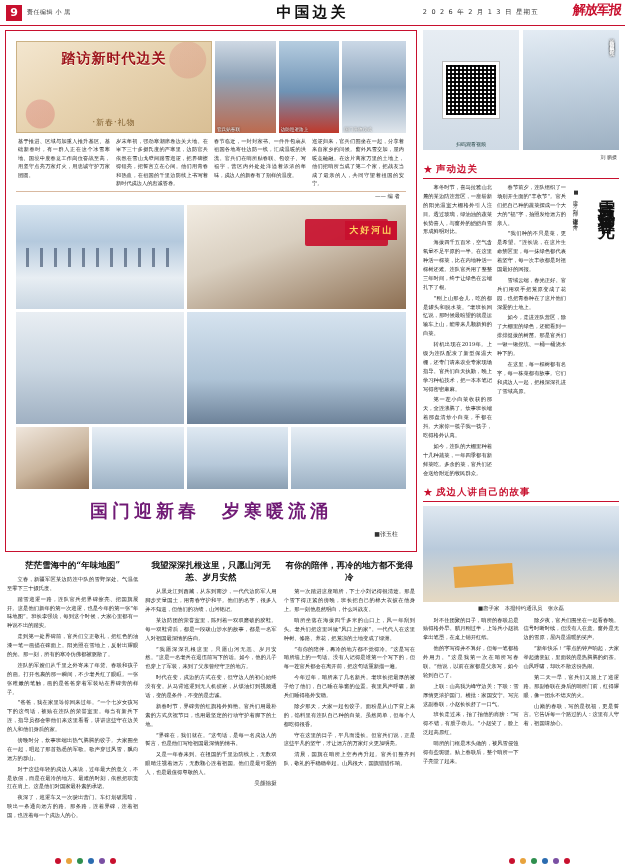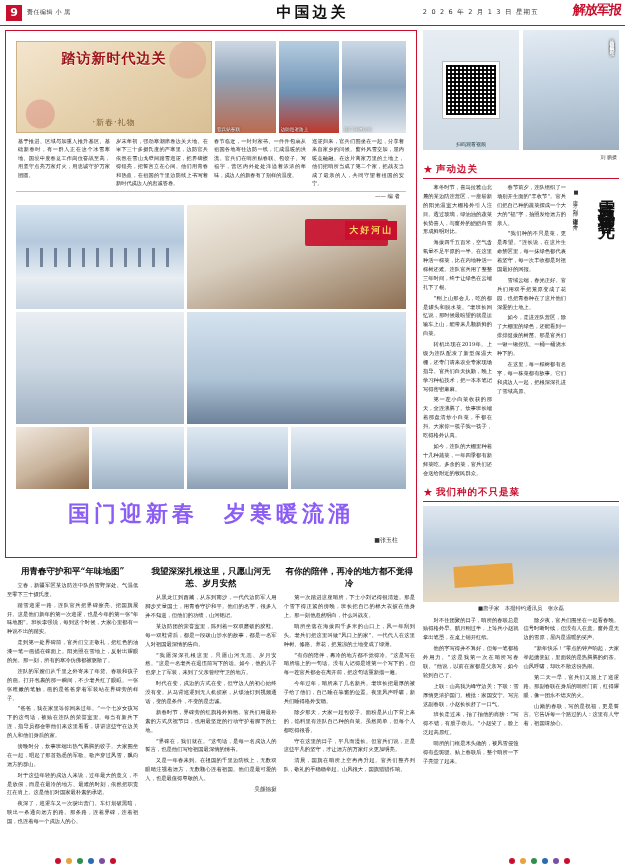--- a/index.html
+++ b/index.html
@@ -189,24 +189,24 @@
     writing-mode: horizontal-tb;
     font-family: Liberation Serif, serif;
   }
 
   .headline-block {
     text-align: center;
     padding: 10px 0 5px 0;
   }
   .headline {
     font-family: "DejaVu Serif", "Liberation Serif", serif;
-    font-size: 22px;
+    font-size: 18px;
     font-weight: bold;
     letter-spacing: 4px;
-    color: #8b5cf6;
+    color: #701a75;
   }
   .byline {
     text-align: right;
     font-size: 6px;
     color: #333;
     padding: 2px 8px 2px 0;
   }
 
   
   .art3 {
@@ -418,21 +418,21 @@
         </div>
 
         <div class="headline-block">
           <div class="headline">国门迎新春　岁寒暖流涌</div>
         </div>
         <div class="byline">■张玉柱</div>
       </div>
 
       <div class="art3">
         <div class="col">
-          <div class="sec-h">用青春守护和平“年味地图”</div>
+          <div class="sec-h">茫茫雪海中的“年味地图”</div>
           <p class="para">立春，新疆军区某边防连中队的雪野深处。气温低至零下三十摄氏度。</p>
           <p class="para">踏雪巡逻一路，连队官兵把界碑擦亮、把国旗展开。这是他们新年的第一次巡逻，也是今年的第一张“年味地图”。班长李强说，每到这个时候，大家心里都有一种说不出的踏实。</p>
           <p class="para">走到第一处界碑前，官兵们立正敬礼，把红色的油漆一笔一画描在碑面上。阳光照在雪地上，反射出耀眼的光。那一刻，所有的寒冷仿佛都被驱散了。</p>
           <p class="para">连队的军嫂们从千里之外寄来了年货、春联和孩子的画。打开包裹的那一瞬间，不少老兵红了眼眶。一张张稚嫩的笔触，画的是爸爸穿着军装站在界碑旁的样子。</p>
           <p class="para">“爸爸，我在家里等你回来过年。”一个七岁女孩写下的这句话，被贴在连队的荣誉室里。每当有新兵下连，指导员都会带他们来这里看看，讲讲这些守在边关的人和他们身后的家。</p>
           <p class="para">傍晚时分，炊事班端出热气腾腾的饺子。大家围坐在一起，唱起了那首熟悉的军歌。歌声穿过风雪，飘向远方的群山。</p>
           <p class="para">对于这些年轻的戍边人来说，过年最大的意义，不是放假，而是在最冷的地方、最难的时刻，依然把职责扛在肩上。这是他们对国家最朴素的承诺。</p>
           <p class="para">夜深了，巡逻车又一次驶出营门。车灯划破黑暗，映出一条通向远方的路。那条路，连着界碑，连着祖国，也连着每一个戍边人的心。</p>
         </div>
         <div class="col">
@@ -496,21 +496,21 @@
               <p class="para">在这里，每一棵树都有名字，每一株菜都有故事。它们和戍边人一起，把根深深扎进了雪域高原。</p>
             </div>
           </div>
         </div>
         <div class="fbyline">■唐 才　刘 洋　本报记者 李 蕾</div>
         <div class="ftitle">雪域云端种『春光』</div>
       </div>
 
       <div class="col-head" style="margin-top:6px">
         <span class="star">★</span>
-        <span class="ch-txt">我们种的不只是菜</span>
+        <span class="ch-txt">戍边人讲自己的故事</span>
       </div>
 
       <div class="photo-wide">
         <div class="orange"></div>
       </div>
 
       <div class="story-by">■唐子家　本报特约通讯员　张永磊</div>
 
       <div class="fcols">
         <div class="c">

